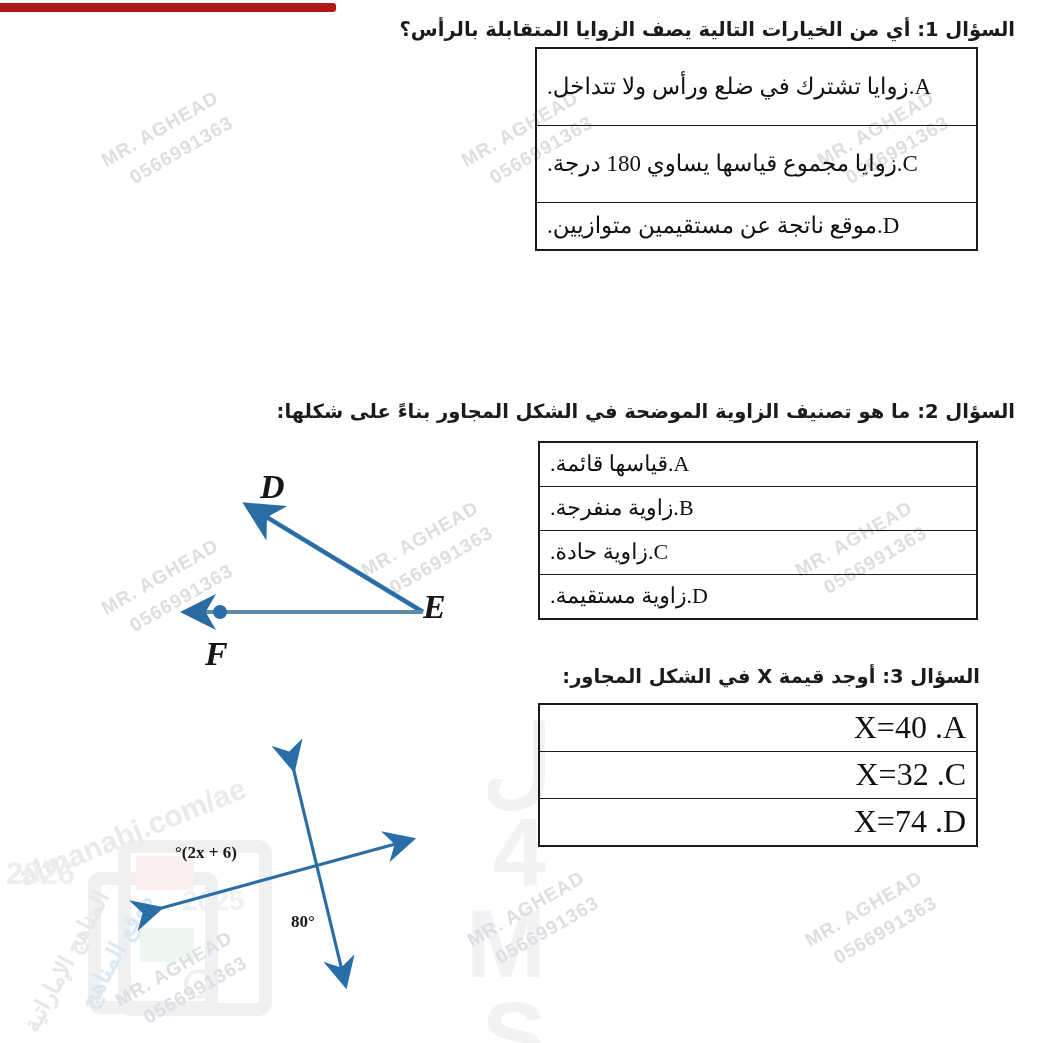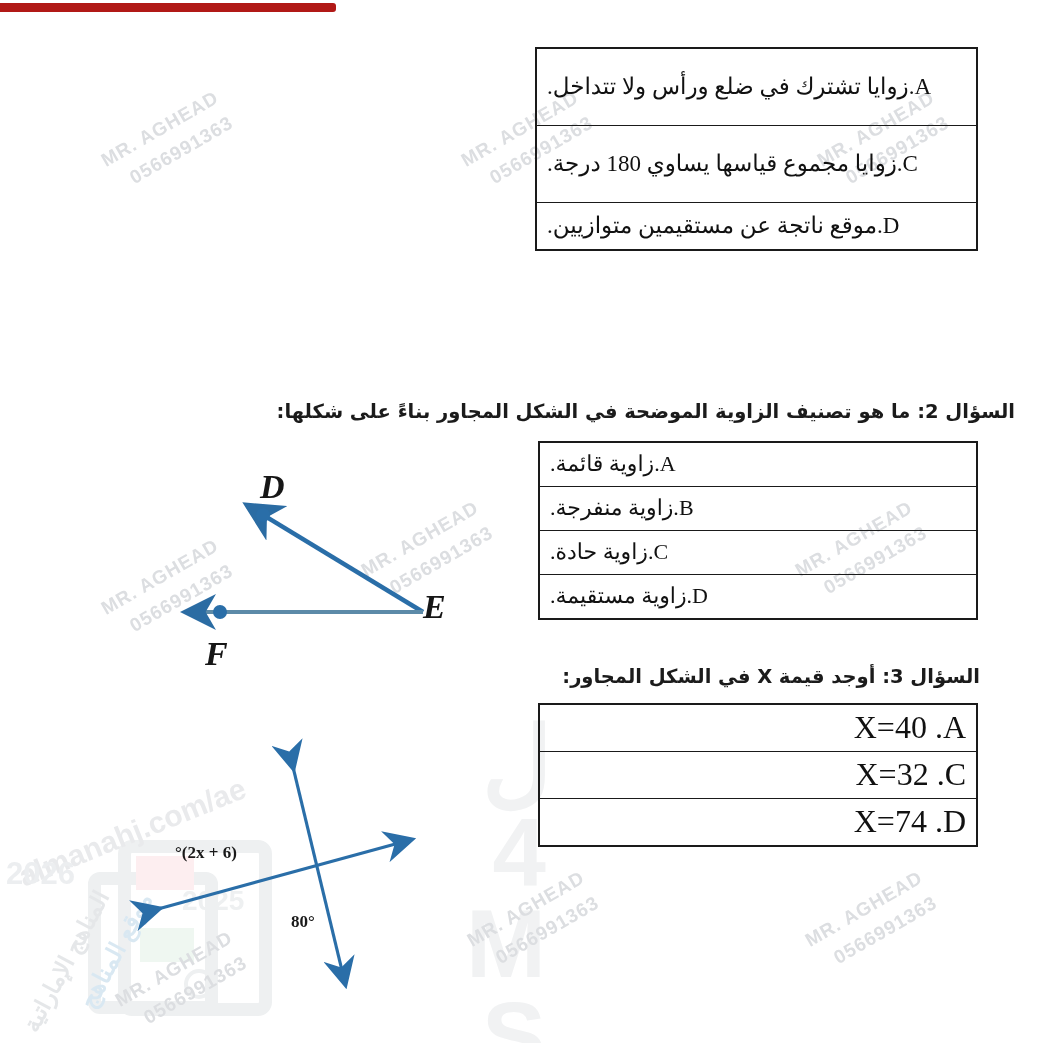--- a/index.html
+++ b/index.html
@@ -239,41 +239,42 @@
       <div>0566991363</div>
     </div>
     <div class="wm wm-agh" style="left:110px; top:990px;">
       <div>MR. AGHEAD</div>
       <div>0566991363</div>
     </div>
   </div>
 
   <div class="top-bar"></div>
 
+  <div class="q-head" style="right:22px; top:18px;">السؤال 1: أي من الخيارات التالية يصف الزوايا المتقابلة بالرأس؟</div>
 
   <table class="ans-table t1" style="left:535px; top:47px; width:443px;">
     <tbody>
       <tr>
         <td>A.زوايا تشترك في ضلع ورأس ولا تتداخل.</td>
       </tr>
       <tr>
         <td>C.زوايا مجموع قياسها يساوي 180 درجة.</td>
       </tr>
       <tr>
         <td style="height:40px;">D.موقع ناتجة عن مستقيمين متوازيين.</td>
       </tr>
     </tbody>
   </table>
 
   <div class="q-head" style="right:22px; top:400px;">السؤال 2: ما هو تصنيف الزاوية الموضحة في الشكل المجاور بناءً على شكلها:</div>
 
   <table class="ans-table t2" style="left:538px; top:441px; width:440px;">
     <tbody>
       <tr>
-        <td>A.زاوية قائمة.</td>
+        <td>A.قياسها قائمة.</td>
       </tr>
       <tr>
         <td>B.زاوية منفرجة.</td>
       </tr>
       <tr>
         <td>C.زاوية حادة.</td>
       </tr>
       <tr>
         <td>D.زاوية مستقيمة.</td>
       </tr>

